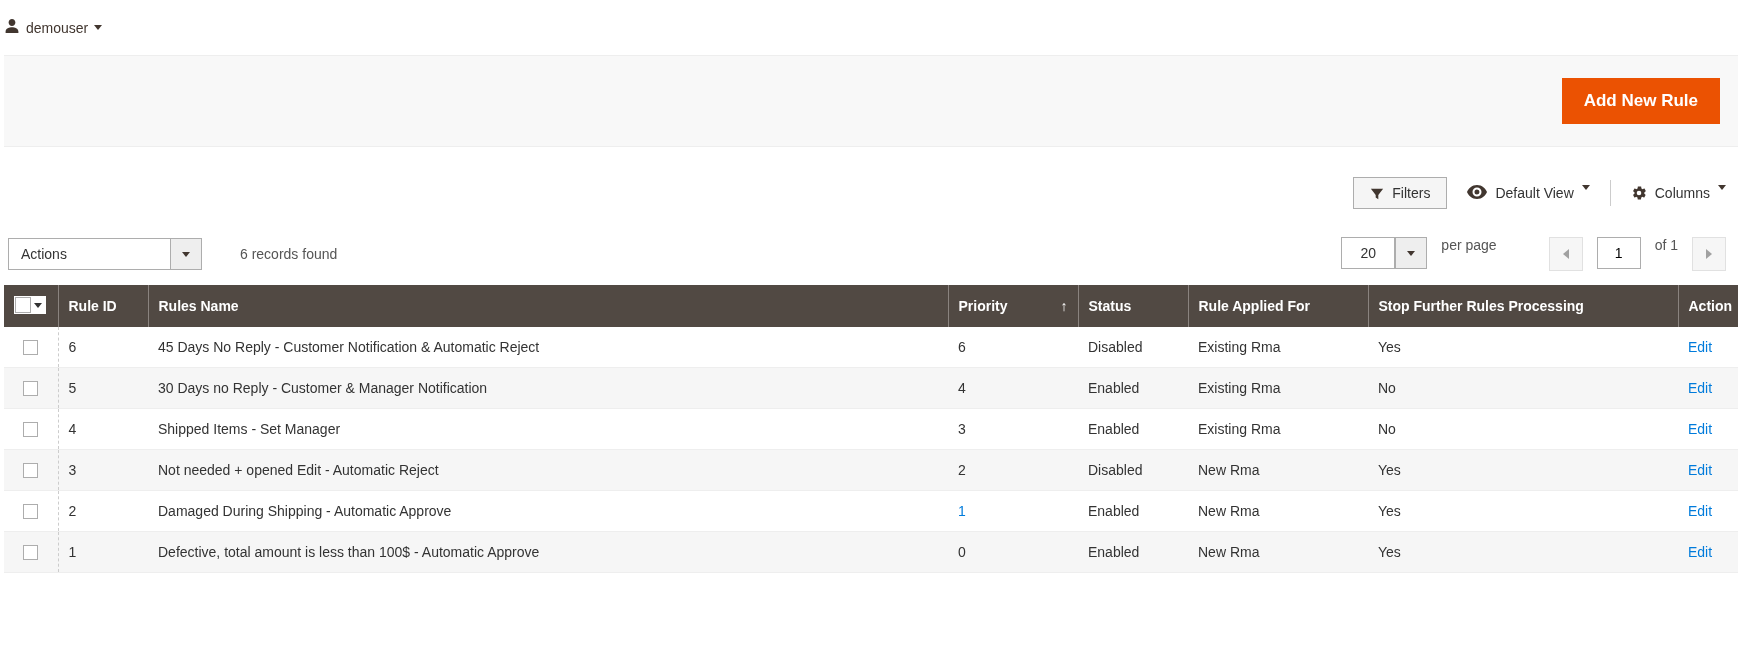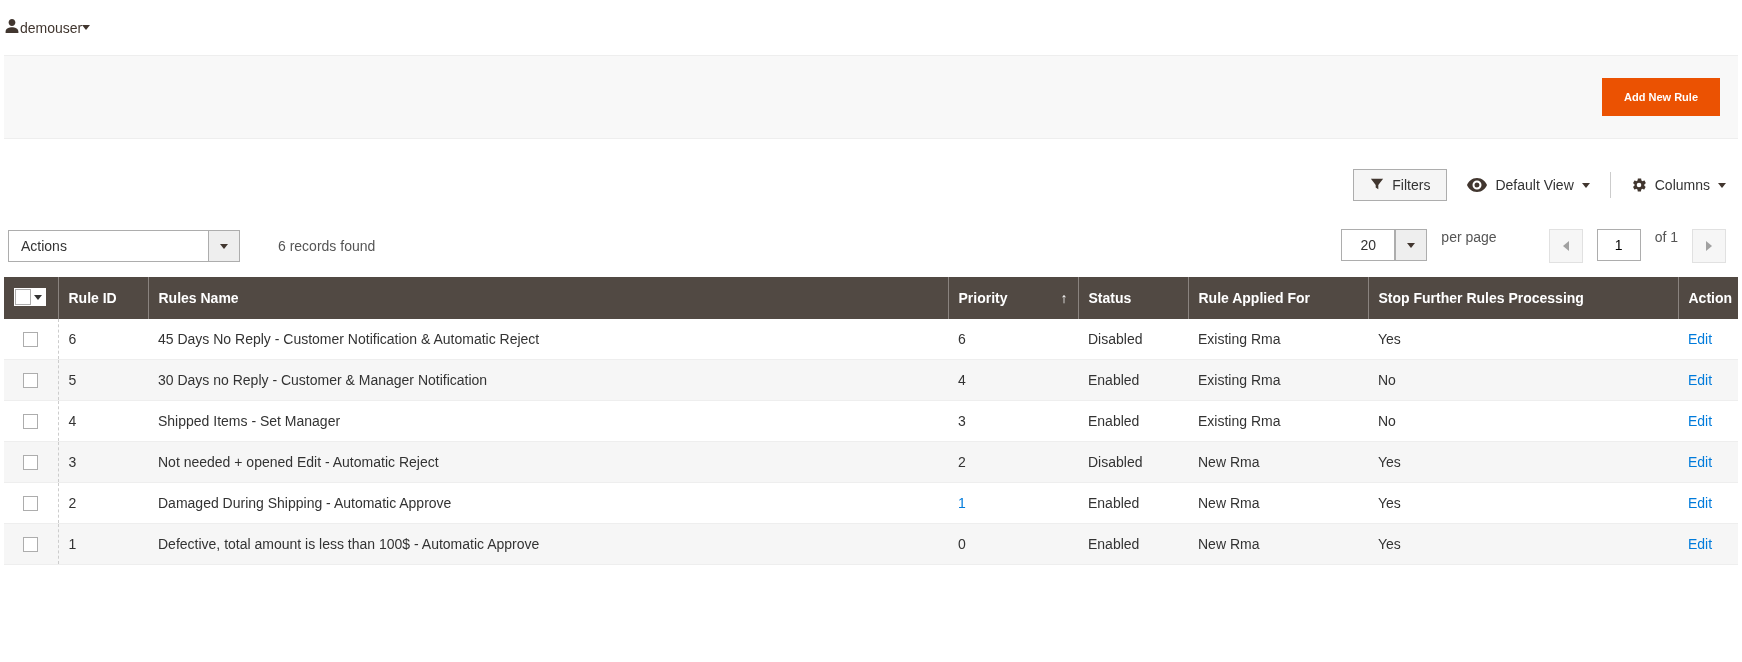--- a/index.html
+++ b/index.html
@@ -17,21 +17,21 @@
     padding: 8px 0 18px 0;
   }
   .page-title {
     font-size: 28px;
     font-weight: 400;
     color: #41362f;
   }
   .user-badge {
     display: flex;
     align-items: center;
-    gap: 0;
+    gap: 6px;
     cursor: pointer;
     font-size: 14px;
     color: #41362f;
   }
   .user-icon {
     display: inline-block;
     vertical-align: middle;
   }
   .caret-down {
     display: inline-block;
@@ -44,47 +44,46 @@
     background: #f8f8f8;
     border-top: 1px solid #eee;
     border-bottom: 1px solid #eee;
     padding: 22px 18px;
     display: flex;
     justify-content: flex-end;
   }
   .btn-primary {
     background: #eb5202;
     color: #fff;
-    font-size: 11px;
+    font-size: 17px;
     font-weight: 600;
     padding: 13px 22px;
     border: none;
     cursor: pointer;
   }
   .toolbar-filters {
     display: flex;
     justify-content: flex-end;
     align-items: center;
     gap: 20px;
     padding: 30px 12px 10px 12px;
   }
   .filter-btn {
     background: #f5f5f5;
     border: 1px solid #adadad;
     padding: 7px 16px;
     display: flex;
-    align-items: flex-start;
+    align-items: flex-end;
     gap: 8px;
     font-size: 14px;
     cursor: pointer;
     color: #333;
   }
   .plain-control {
     display: flex;
-    align-items: center;
     gap: 8px;
     cursor: pointer;
     font-size: 14px;
     color: #333;
   }
   .vert-divider {
     width: 1px;
     height: 26px;
     background: #ccc;
   }
@@ -100,21 +99,21 @@
     gap: 38px;
   }
   .actions-select {
     display: flex;
     align-items: stretch;
   }
   .actions-label-box {
     border: 1px solid #adadad;
     border-right: none;
     padding: 7px 12px;
-    width: 200px;
+    width: 162px;
     background: #fff;
     color: #333;
   }
   .select-toggle {
     width: 32px;
     background: #eeeeee;
     border: 1px solid #adadad;
     display: flex;
     align-items: center;
     justify-content: center;

